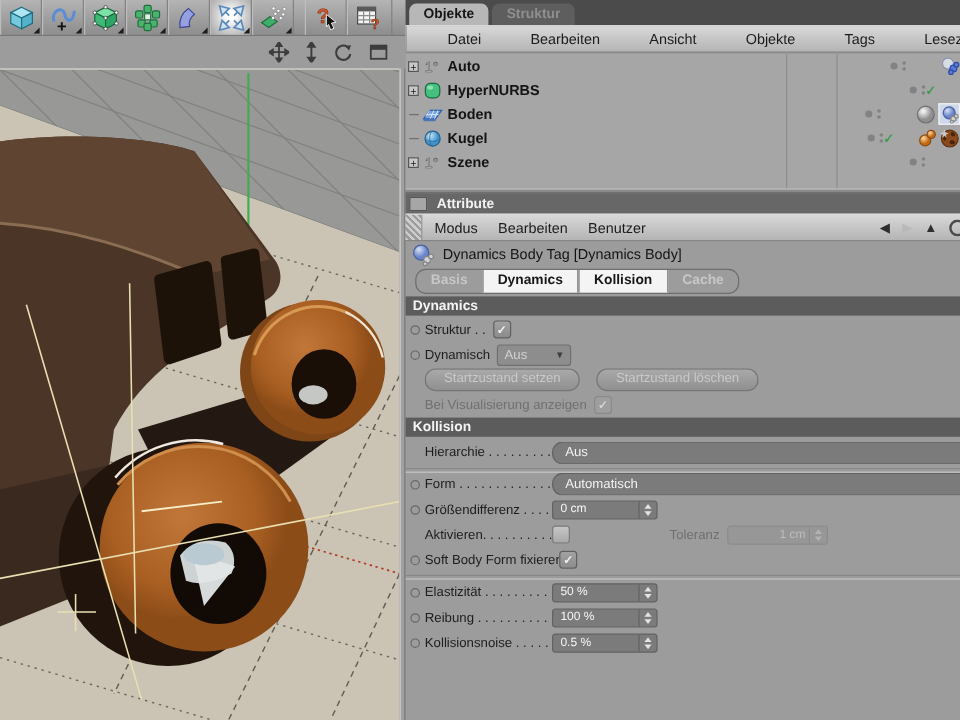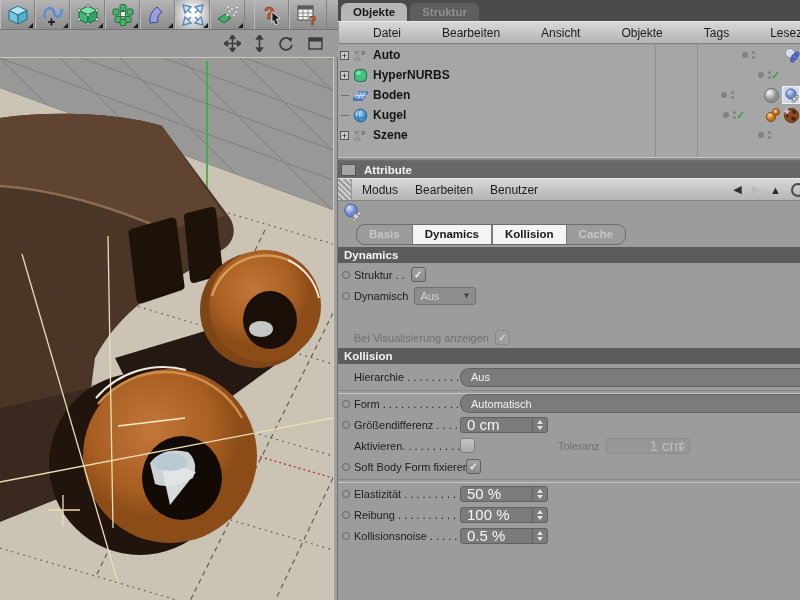--- a/index.html
+++ b/index.html
@@ -60,21 +60,21 @@
     display:flex;align-items:center;}
   .attr-square{width:13px;height:10px;background:#a6a6a6;border:1px solid #555;margin:0 8px 0 3px;}
   #attr-title .t{color:#f2f2f2;font-weight:bold;font-size:11.5px;}
   #attr-menubar{top:178px;}
   .mnav{margin-left:auto;display:flex;align-items:center;gap:10px;padding-right:2px;overflow:hidden;}
   .mnav span{font-size:11px;}
   .circ-clip{width:10px;height:10px;border:2px solid #4a4a4a;border-radius:50%;margin-right:-7px;}
   #objtitle{position:absolute;left:0;top:201px;width:462px;height:22px;display:flex;align-items:center;
     font-size:12px;color:#141414;padding-left:5px;box-sizing:border-box;}
   #objtitle .ticon{margin-right:7px;display:flex;}
-  #attr-tabs{position:absolute;left:18px;top:224px;height:19px;display:inline-flex;
+  #attr-tabs{position:absolute;left:8px;top:224px;height:19px;display:inline-flex;
     border:1px solid #6d6d6d;border-radius:9px;overflow:hidden;background:#9c9c9c;}
   .atab{padding:0 12px;line-height:18px;font-size:11.5px;font-weight:bold;color:#c7c7c7;}
   .atab.active{background:#f4f4f4;color:#171717;border-left:1px solid #7a7a7a;border-right:1px solid #7a7a7a;}
   .sechdr{position:absolute;left:0;width:462px;height:16px;background:#5c5c5c;color:#f4f4f4;
     font-size:11.5px;font-weight:bold;line-height:16px;padding-left:6px;box-sizing:border-box;}
   .arow{position:absolute;left:0;width:462px;height:21px;display:flex;align-items:center;
     font-size:11px;color:#1d1d1d;padding-left:4px;box-sizing:border-box;}
   .kdot{width:6px;height:6px;border:1px solid #686868;border-radius:50%;margin-right:4px;flex:none;}
   .kdot.none{visibility:hidden;}
   .klabel{width:106px;overflow:hidden;white-space:nowrap;flex:none;}
@@ -87,21 +87,21 @@
   .cb.discb{border-color:#8a8a8a;color:#d5d5d5;background:#9e9e9e;}
   .dd{min-width:50px;height:16px;background:#8d8d8d;border:1px solid #707070;border-radius:3px;
     color:#d2d2d2;font-size:11px;display:flex;align-items:center;justify-content:space-between;
     padding:0 5px;gap:8px;}
   .dd .ar{color:#3c3c3c;font-size:8px;}
   .ddwide{flex:1;height:17px;background:#7b7b7b;border:1px solid #626262;border-right:0;
     border-radius:9px 0 0 9px;color:#f2f2f2;font-size:11px;display:flex;align-items:center;padding-left:10px;}
   .pbtn{height:17px;line-height:15px;border:1px solid #767676;border-radius:9px;
     background:linear-gradient(#a9a9a9,#909090);color:#c9c9c9;font-size:11px;padding:0 15px;}
   .stepper{width:88px;height:16px;background:#7b7b7b;border:1px solid #626262;border-radius:3px;
-    color:#f6f6f6;font-size:15px;display:flex;align-items:center;padding-left:6px;position:relative;
+    color:#f6f6f6;font-size:10px;display:flex;align-items:center;padding-left:6px;position:relative;
     box-sizing:border-box;flex:none;}
   .stepper .arrs{position:absolute;right:0;top:0;bottom:0;width:14px;border-left:1px solid #626262;
     display:flex;flex-direction:column;align-items:center;justify-content:center;gap:2px;}
   .tri-up{width:0;height:0;border-left:3px solid transparent;border-right:3px solid transparent;border-bottom:4px solid #e3e3e3;}
   .tri-dn{width:0;height:0;border-left:3px solid transparent;border-right:3px solid transparent;border-top:4px solid #e3e3e3;}
   .stepper.disstp{background:#979797;border-color:#8c8c8c;color:#bdbdbd;padding-left:43px;}
   .stepper.disstp .arrs{border-color:#8c8c8c;}
   .stepper.disstp .tri-up{border-bottom-color:#b3b3b3;}
   .stepper.disstp .tri-dn{border-top-color:#b3b3b3;}
   .groove{position:absolute;left:0;width:462px;height:2px;border-top:1px solid #888;border-bottom:1px solid #c5c5c5;box-sizing:content-box;}
@@ -524,20 +524,21 @@
                 <stop offset="0%" stop-color="#d6e0f5"></stop>
                 <stop offset="100%" stop-color="#6b84cc"></stop>
               </radialGradient>
             </defs>
           <circle cx="8" cy="7.5" r="6.3" fill="url(#gb2)" stroke="#46619e"></circle>
           <circle cx="13" cy="13.5" r="2.8" fill="#d2d2d2" stroke="#848484"></circle>
           <circle cx="16.2" cy="10.8" r="2" fill="#d2d2d2" stroke="#848484"></circle>
           <circle cx="11.3" cy="16.8" r="1.6" fill="#d2d2d2" stroke="#848484"></circle>
         </svg>
         </span>
+      <span>Dynamics Body Tag [Dynamics Body]</span>
     </div>
 
     <div id="attr-tabs">
       <span class="atab">Basis</span>
       <span class="atab active">Dynamics</span>
       <span class="atab active">Kollision</span>
       <span class="atab">Cache</span>
     </div>
 
     <div class="sechdr" style="top:247px">Dynamics</div>
@@ -546,20 +547,25 @@
       <span class="inlbl">Struktur . .</span>
       <span class="cb">✓</span>
     </div>
     <div class="arow" style="top:285px">
       <span class="kdot"></span>
       <span class="inlbl">Dynamisch</span>
       <span class="dd">
         <span>Aus</span>
         <span class="ar">▼</span>
       </span>
+    </div>
+    <div class="arow" style="top:306px;padding-left:16px">
+      <span class="pbtn">Startzustand setzen</span>
+      <span style="width:14px"></span>
+      <span class="pbtn">Startzustand löschen</span>
     </div>
     <div class="arow" style="top:327px">
       <span class="kdot none"></span>
       <span class="inlbl dis">Bei Visualisierung anzeigen</span>
       <span class="cb discb">✓</span>
     </div>
 
     <div class="sechdr" style="top:348px">Kollision</div>
     <div class="arow" style="top:365px;height:24px">
       <span class="kdot none"></span>

